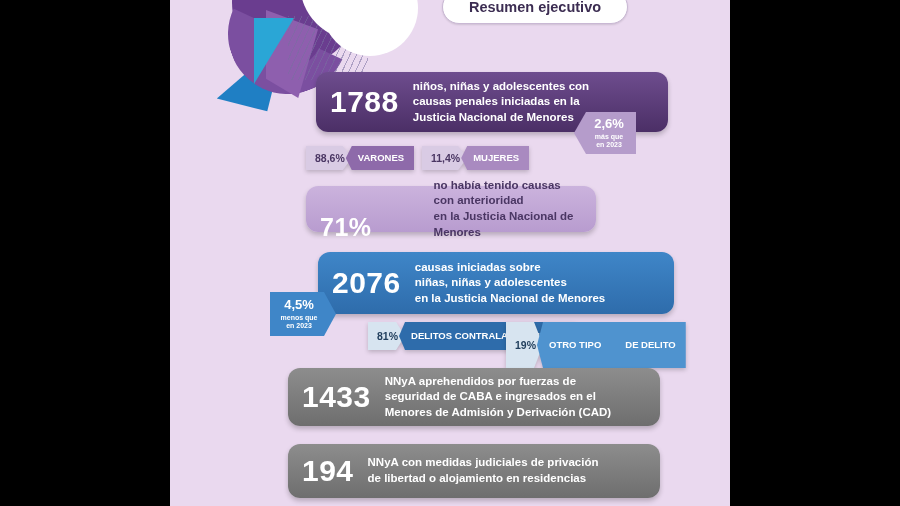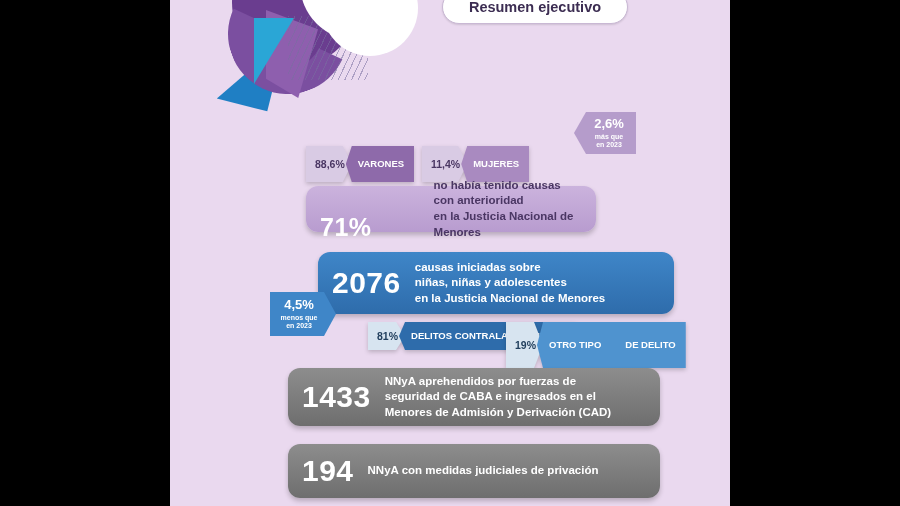--- a/index.html
+++ b/index.html
@@ -142,21 +142,21 @@
     background: linear-gradient(180deg, #8d8d8d 0%, #6e6e6e 100%);
   }
   #card-194 {
     left: 118px; top: 444px; width: 372px; height: 54px;
     background: linear-gradient(180deg, #8d8d8d 0%, #6e6e6e 100%);
   }
 
   
   .chip {
     position: absolute;
-    height: 36px;
+    height: 24px;
     display: flex;
     align-items: stretch;
     filter: drop-shadow(0 2px 2px rgba(0,0,0,.2));
   }
   .chip .chip-pct {
     display: flex; align-items: center; justify-content: center;
     padding: 0 7px 0 9px;
     font-size: 10.5px; font-weight: bold;
     color: #4a3663;
     background: #d9cbe4;
@@ -216,20 +216,28 @@
     <div class="deco deco-blue-tri"></div>
     <div class="deco deco-purple-arc"></div>
     <div class="deco deco-purple-wedge"></div>
     <div class="deco deco-cyan-tri"></div>
     <div class="deco deco-hatch"></div>
     <div class="deco deco-white-blob"></div>
     <div class="deco deco-white-circle"></div>
 
     <div class="header-pill">Resumen ejecutivo</div>
 
+    <div class="stat-card" id="card-1788">
+      <span class="stat-number">1788</span>
+      <span class="stat-text">
+        <span>niños, niñas y adolescentes con</span><br>
+        <span>causas penales iniciadas en la</span><br>
+        <span>Justicia Nacional de Menores</span>
+      </span>
+    </div>
 
     <div class="ribbon" id="ribbon-26">
       <span class="r-pct">2,6%</span>
       <span class="r-sub">
         <span>más que</span><br>
         <span>en 2023</span>
       </span>
     </div>
 
     <div class="chip violet" id="chip-varones">
@@ -289,17 +297,18 @@
         <span>NNyA aprehendidos por fuerzas de</span><br>
         <span>seguridad de CABA e ingresados en el</span><br>
         <span>Menores de Admisión y Derivación (CAD)</span>
       </span>
     </div>
 
     <div class="stat-card" id="card-194">
       <span class="stat-number">194</span>
       <span class="stat-text">
         <span>NNyA con medidas judiciales de privación</span><br>
+        <span>de libertad o alojamiento en residencias</span>
       </span>
     </div>
 
   </div>
 </div>
 
 </body></html>

